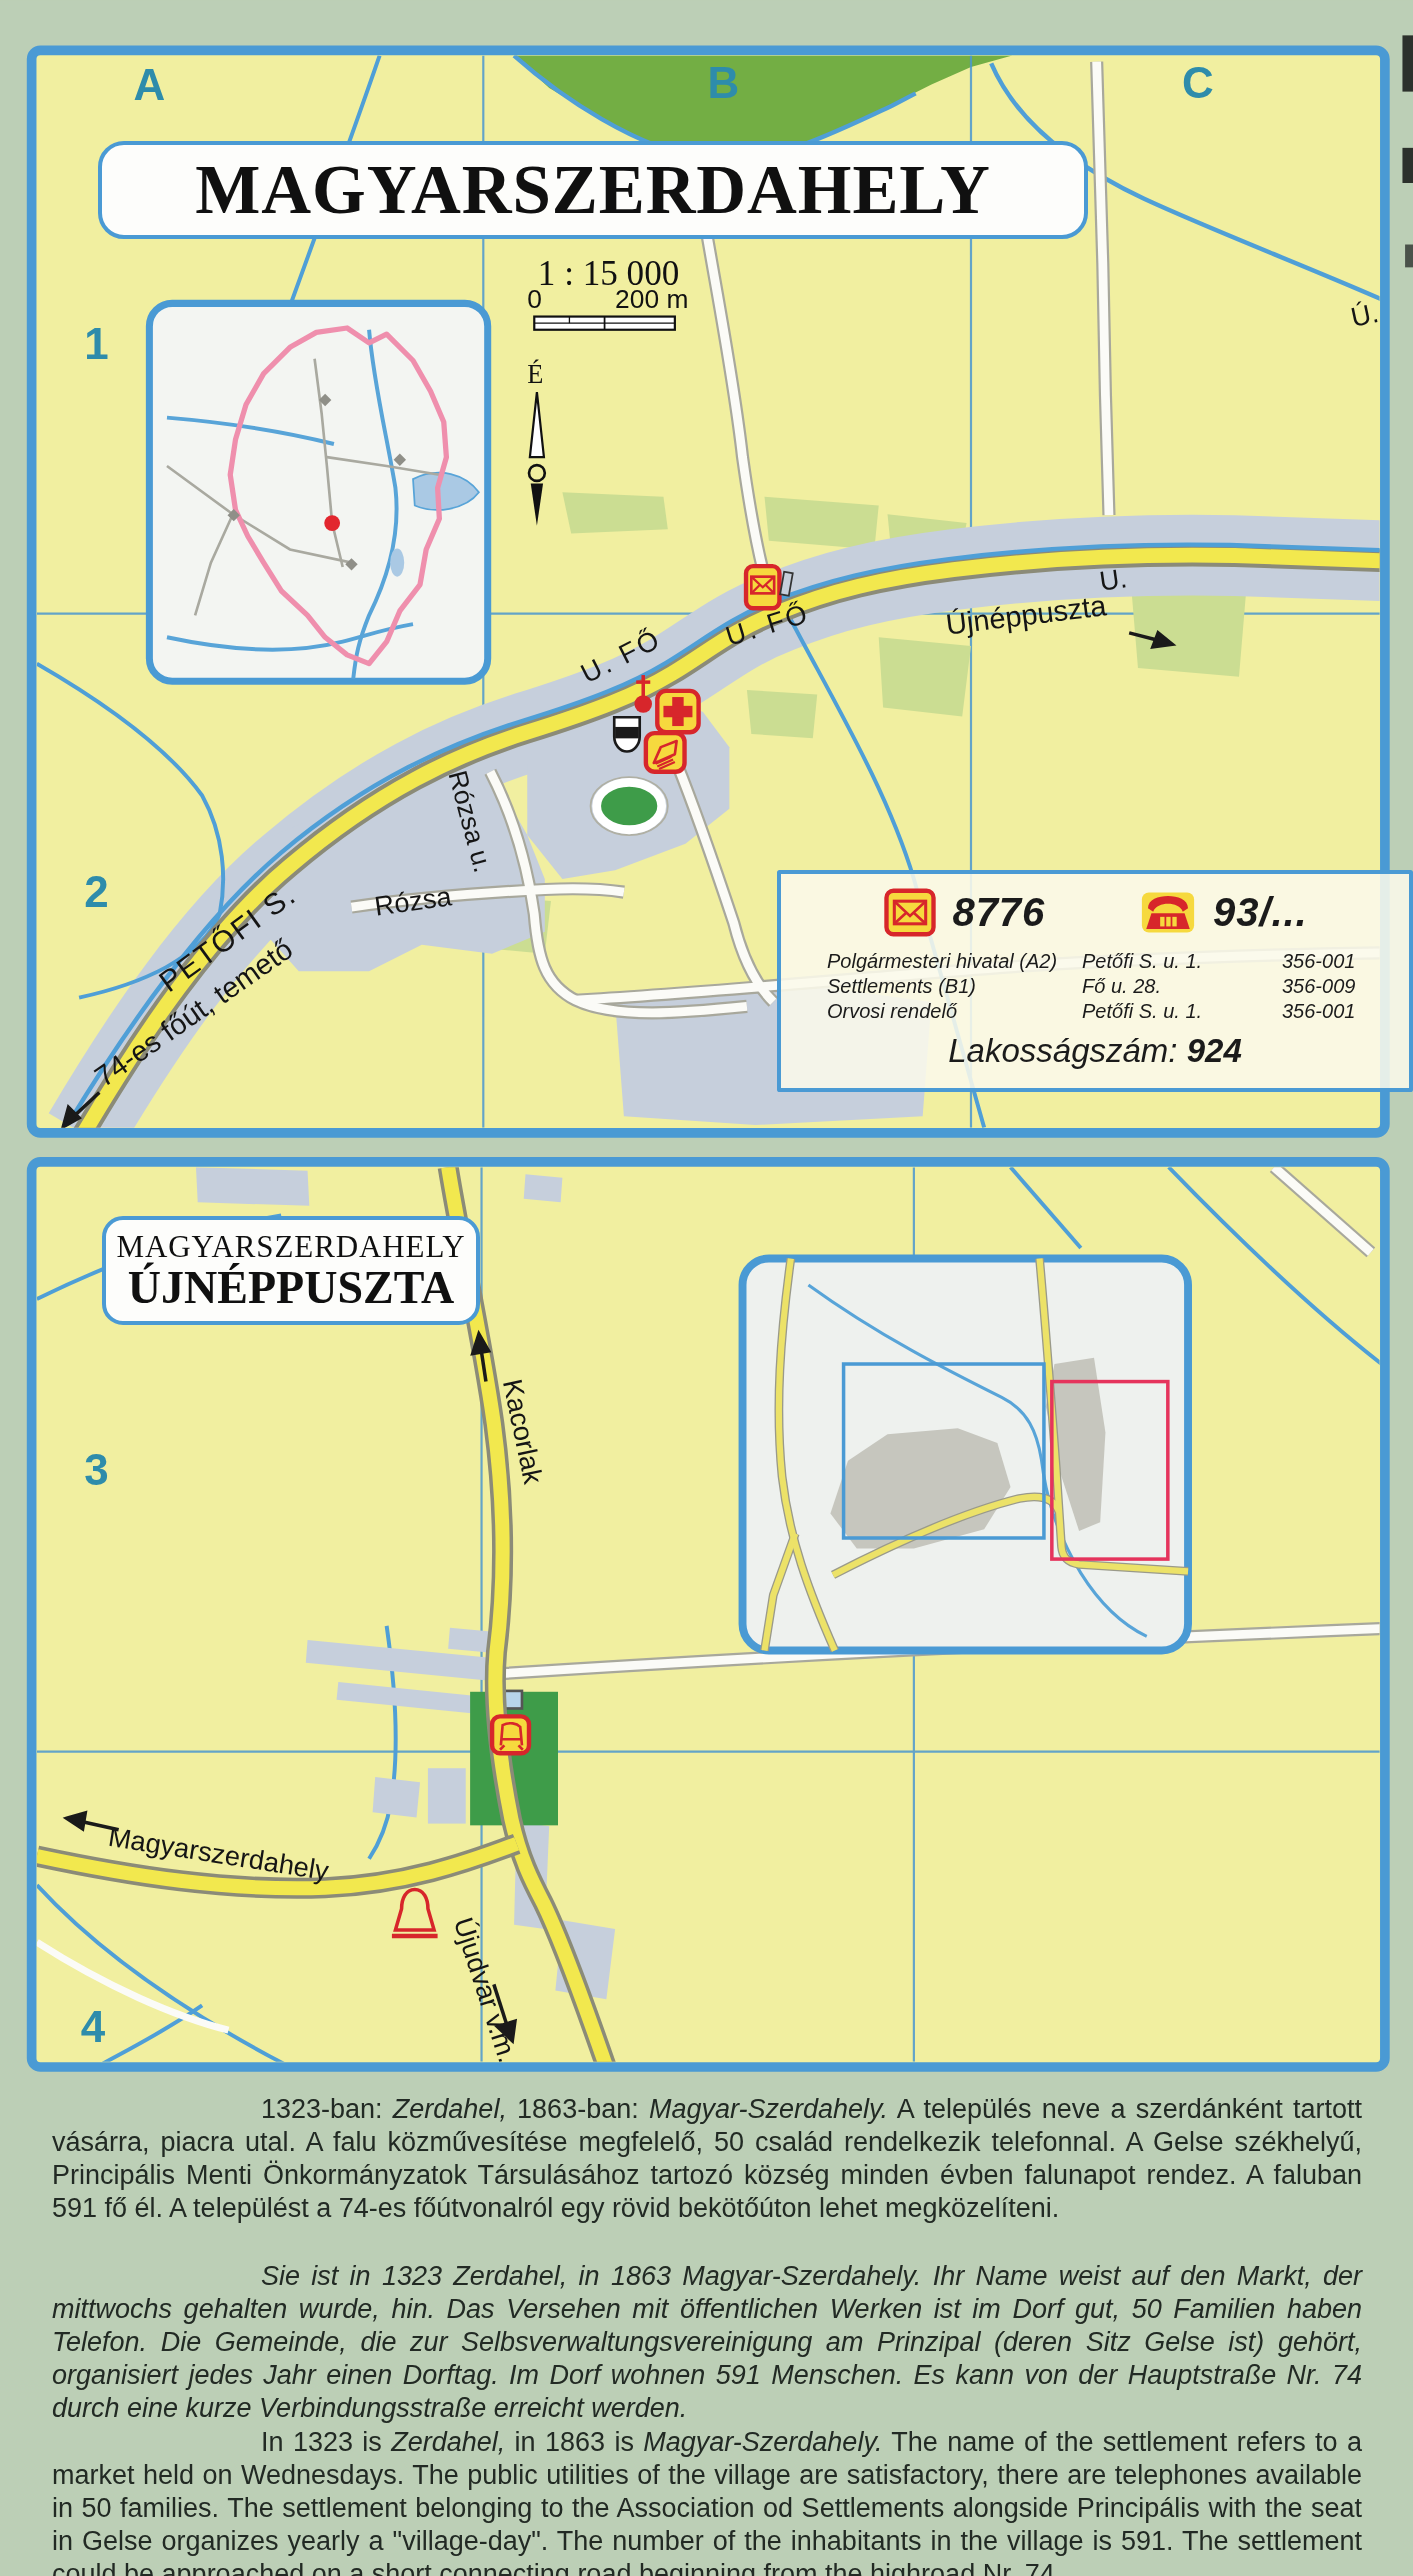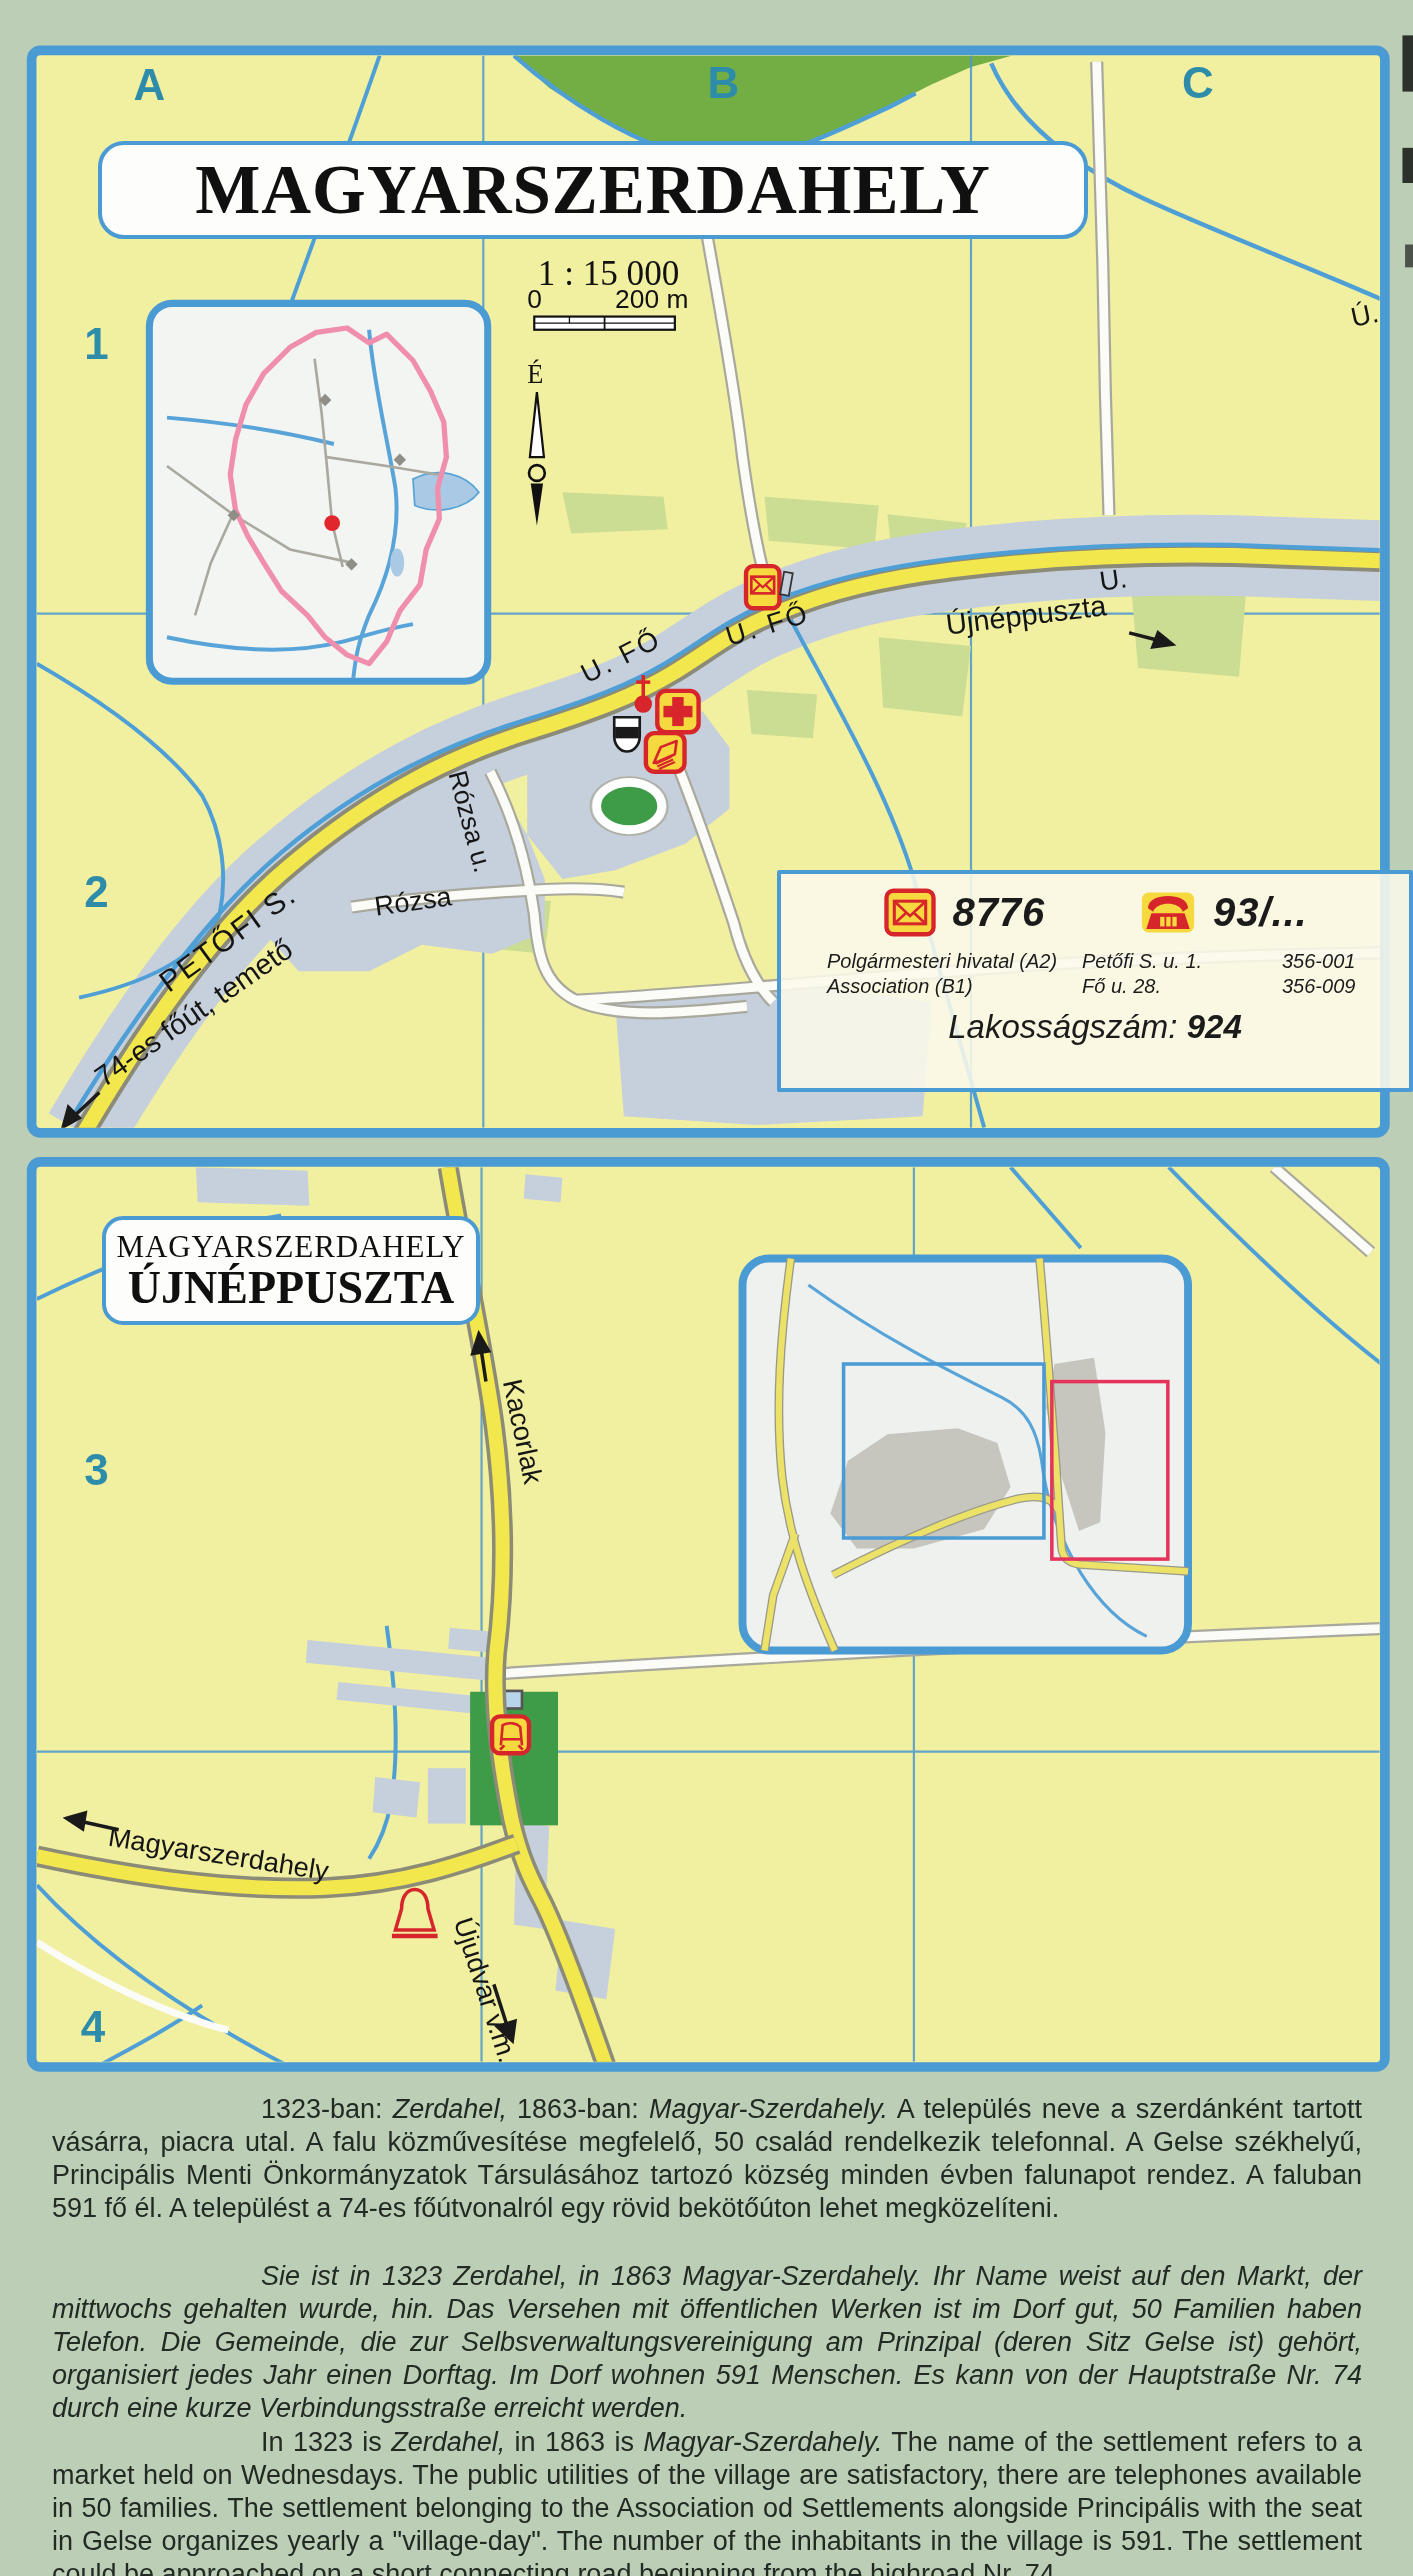--- a/index.html
+++ b/index.html
@@ -373,23 +373,28 @@
       <span class="num">93/...</span>
     </div>
     <table>
       <tbody>
         <tr>
           <td class="c1">Polgármesteri hivatal (A2)</td>
           <td class="c2">Petőfi S. u. 1.</td>
           <td class="c3">356-001</td>
         </tr>
         <tr>
-          <td class="c1">Association (B1)</td>
+          <td class="c1">Settlements (B1)</td>
           <td class="c2">Fő u. 28.</td>
           <td class="c3">356-009</td>
+        </tr>
+        <tr>
+          <td class="c1">Orvosi rendelő</td>
+          <td class="c2">Petőfi S. u. 1.</td>
+          <td class="c3">356-001</td>
         </tr>
       </tbody>
     </table>
     <div class="pop">
       <span>Lakosságszám:</span>
       <b>924</b>
     </div>
   </div>
 
   <div id="p-hu" class="overlay para">

